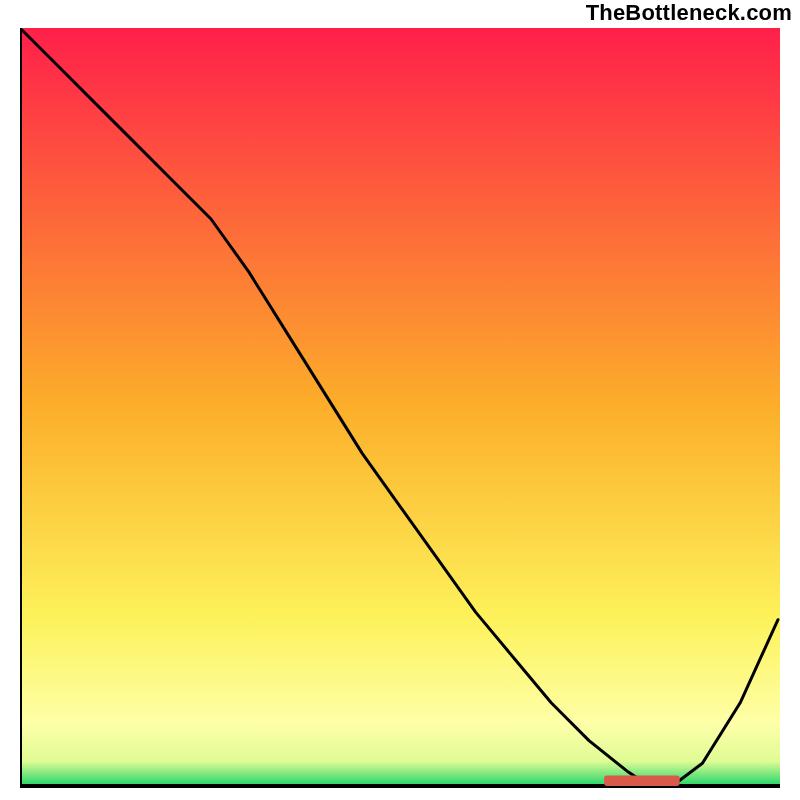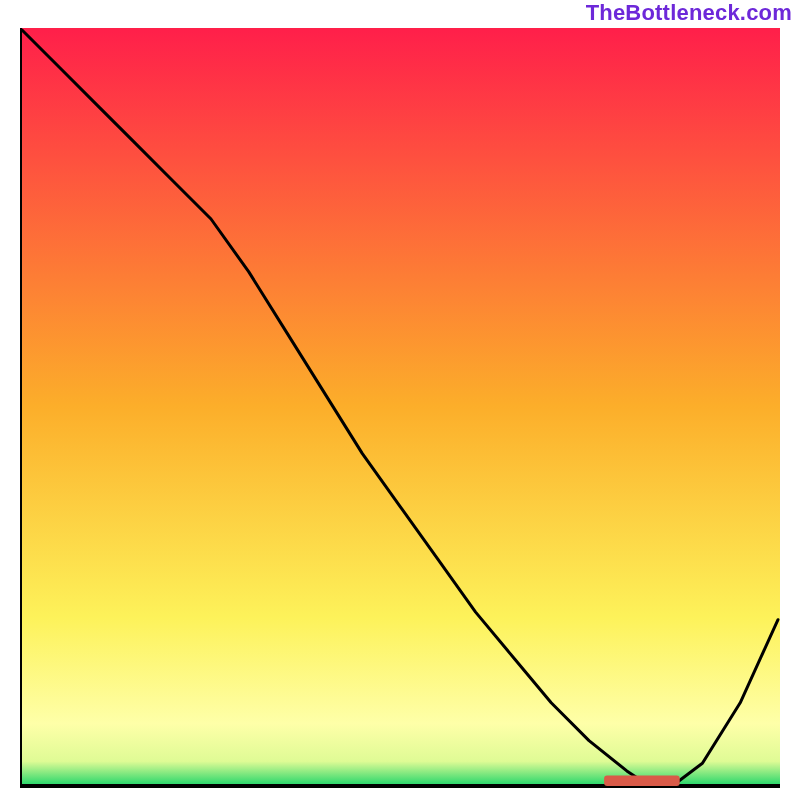--- a/index.html
+++ b/index.html
@@ -15,21 +15,21 @@
     position: relative;
     width: 800px;
     height: 800px;
   }
   .watermark {
     position: absolute;
     top: 0;
     right: 8px;
     font-size: 22px;
     font-weight: 600;
-    color: #6d28d9;
+    color: #000000;
     letter-spacing: 0.2px;
     pointer-events: none;
     user-select: none;
   }
   .plot {
     position: absolute;
     left: 20px;
     top: 28px;
     width: 760px;
     height: 760px;

